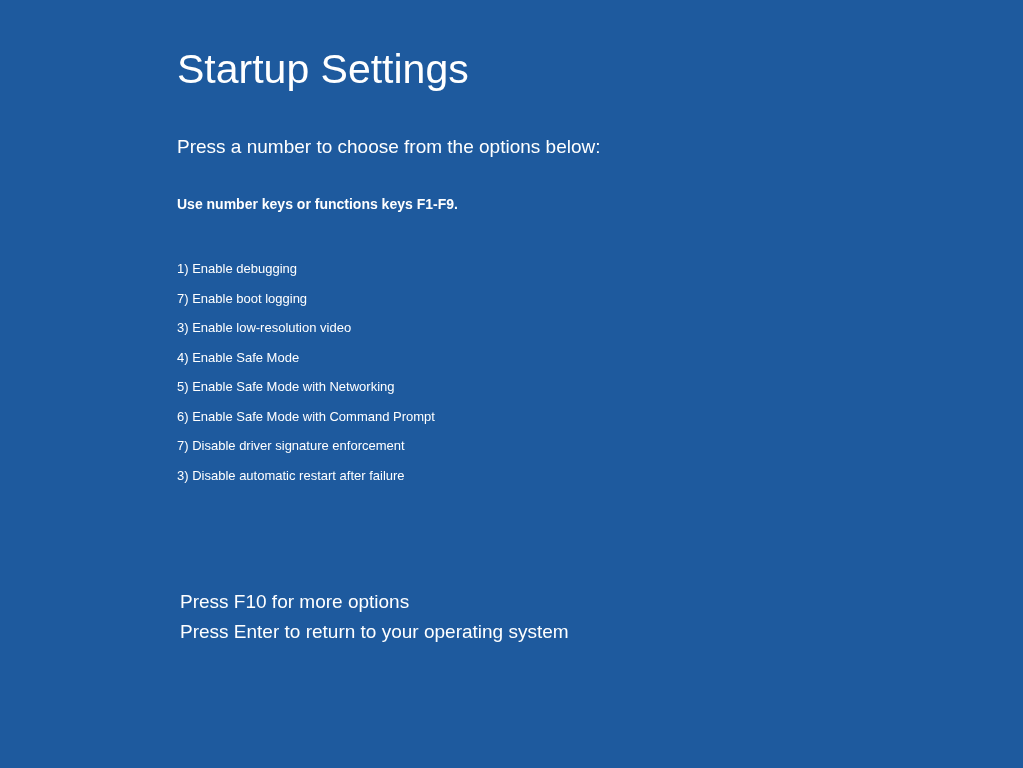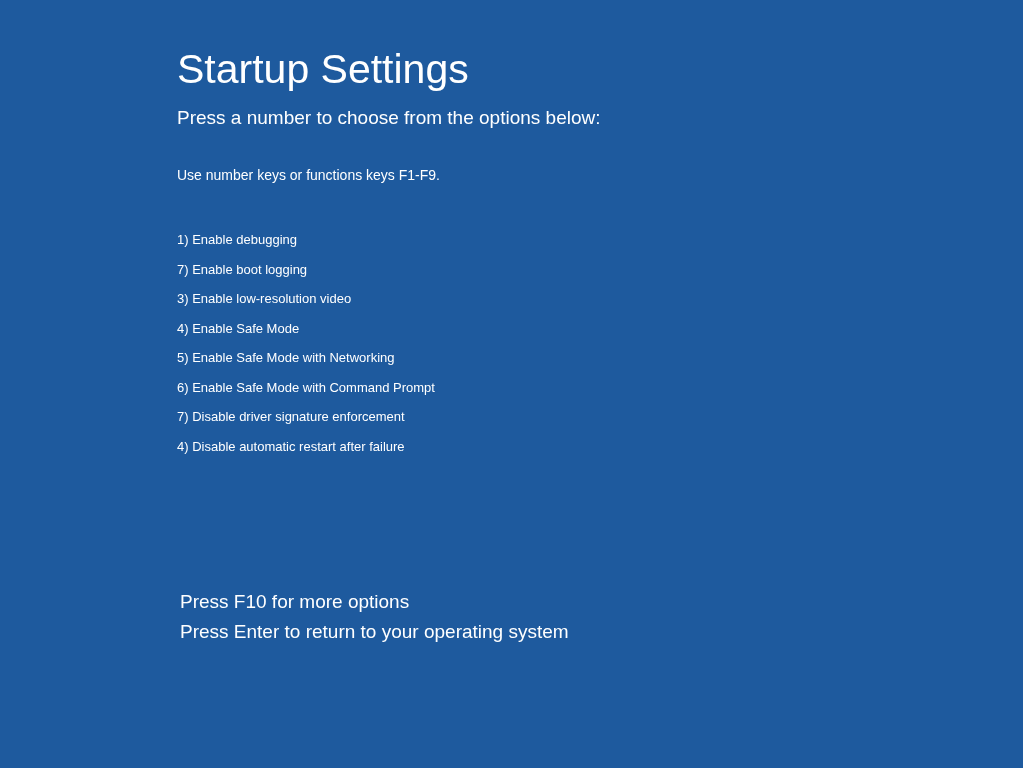--- a/index.html
+++ b/index.html
@@ -17,30 +17,30 @@
       position: relative;
     }
     .container {
       padding-left: 177px;
       padding-top: 46px;
     }
     .title {
       font-size: 41px;
       font-weight: 300;
       letter-spacing: 0px;
-      margin-bottom: 14px;
+      margin-bottom: 43px;
     }
     .instruction {
       font-size: 19px;
       font-weight: 400;
       margin-bottom: 38px;
     }
     .hint {
       font-size: 14px;
-      font-weight: 400;
+      font-weight: 700;
       margin-bottom: 42px;
     }
     .options {
       font-size: 13px;
       font-weight: 400;
       line-height: 29.5px;
     }
     .option-item {
       display: block;
     }
@@ -64,20 +64,20 @@
   <div class="instruction">Press a number to choose from the options below:</div>
   <div class="hint">Use number keys or functions keys F1-F9.</div>
   <div class="options">
     <span class="option-item">1) Enable debugging</span>
     <span class="option-item">7) Enable boot logging</span>
     <span class="option-item">3) Enable low-resolution video</span>
     <span class="option-item">4) Enable Safe Mode</span>
     <span class="option-item">5) Enable Safe Mode with Networking</span>
     <span class="option-item">6) Enable Safe Mode with Command Prompt</span>
     <span class="option-item">7) Disable driver signature enforcement</span>
-    <span class="option-item">4) Disable automatic restart after failure</span>
+    <span class="option-item">3) Disable automatic restart after failure</span>
   </div>
 </div>
 
 <div class="footer">
   <span class="footer-line">Press F10 for more options</span>
   <span class="footer-line">Press Enter to return to your operating system</span>
 </div>
 
 </body></html>

